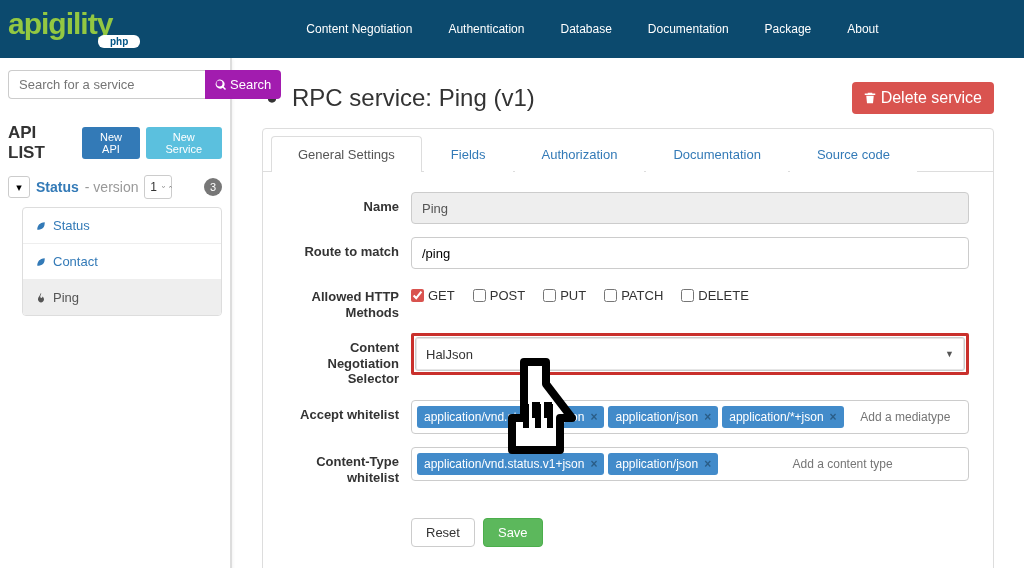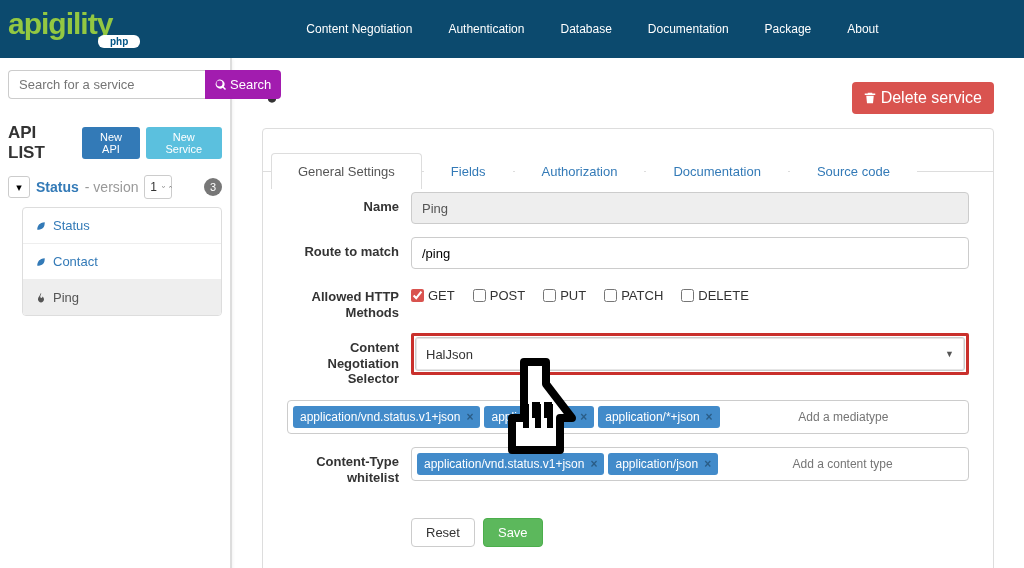--- a/index.html
+++ b/index.html
@@ -33,21 +33,21 @@
     .service-item.active { background:#eee; color:#555; }
     .leaf-icon { width:12px; height:12px; display:inline-flex; }
     .leaf-icon svg { width:100%; height:100%; }
     .main { flex:1; padding:24px 30px; overflow:auto; background:#fff; }
     .page-head { display:flex; align-items:center; gap:10px; margin-bottom:14px; }
     .page-head h2 { font-size:24px; font-weight:500; color:#333; }
     .fire-icon { font-size:20px; color:#333; }
     .delete-btn { margin-left:auto; background:#d9534f; color:#fff; border:none; padding:7px 12px; border-radius:4px; font-size:16px; cursor:pointer; display:flex; align-items:center; gap:5px; }
     .panel { border:1px solid #ddd; border-radius:4px; }
     .tabs { display:flex; border-bottom:1px solid #ddd; padding:6px 8px 0 8px; gap:2px;}
-    .tab { padding:10px 26px; font-size:13px; color:#337ab7; cursor:pointer; border:1px solid transparent; border-bottom:none; border-radius:4px 4px 0 0; position:relative; top:18px; background:#fff;}
+    .tab { padding:10px 26px; font-size:13px; color:#337ab7; cursor:pointer; border:1px solid transparent; border-bottom:none; border-radius:4px 4px 0 0; position:relative; top:1px; background:#fff;}
     .tab.active { color:#555; border-color:#ddd; background:#fff; }
     .tab-body { padding:20px 24px; }
     .form-row { display:flex; align-items:flex-start; margin-bottom:13px; }
     .form-label { width:124px; text-align:right; font-size:13px; font-weight:bold; color:#333; padding:7px 12px 0 0; line-height:1.2;}
     .form-field { flex:1; }
     input.text-input { width:100%; padding:6px 10px; font-size:13px; border:1px solid #ccc; border-radius:4px; outline:none; height:32px;}
     input.text-input[readonly] { background:#eee; color:#555; }
     .methods { display:flex; gap:18px; padding-top:6px; font-size:13px; align-items:center; }
     .methods label { display:flex; align-items:center; gap:4px; cursor:pointer; }
     .methods input[type=checkbox] { width:13px; height:13px; cursor:pointer; accent-color:#d9534f; }
@@ -136,20 +136,21 @@
       </div>
   </aside>
 
   <main class="main">
     <div class="page-head">
       <span class="fire-icon">
         <svg width="20" height="20" viewBox="0 0 24 24" fill="#333">
             <path d="M12 2c1 3-2 4-2 7 0 2 1 3 2 3s2-1 2-2c0-1 0-1 1 0 1 1 2 3 2 5 0 3-2 5-5 5s-5-2-5-5c0-4 3-6 5-13z"></path>
           </svg>
       </span>
+      <h2>RPC service: Ping (v1)</h2>
       <button class="delete-btn">
         <svg class="trash-icon" viewBox="0 0 16 16" fill="white">
             <path d="M5 2V1h6v1h4v2H1V2h4zm-2 3h10l-1 10H4L3 5z"></path>
           </svg>
         <span>Delete service</span>
       </button>
     </div>
 
     <div class="panel">
       <div class="tabs" id="tabs">
@@ -205,20 +206,21 @@
             <div class="select-wrap">
               <div class="select-inner">
                 <span>HalJson</span>
                 <span class="caret-down">▼</span>
               </div>
             </div>
           </div>
         </div>
 
         <div class="form-row">
+          <div class="form-label">Accept whitelist</div>
           <div class="form-field">
             <div class="tags-input" id="accept-tags">
                 <span class="tag">
                   <span>application/vnd.status.v1+json</span>
                   <span class="x">×</span>
                 </span>
                 <span class="tag">
                   <span>application/json</span>
                   <span class="x">×</span>
                 </span>

